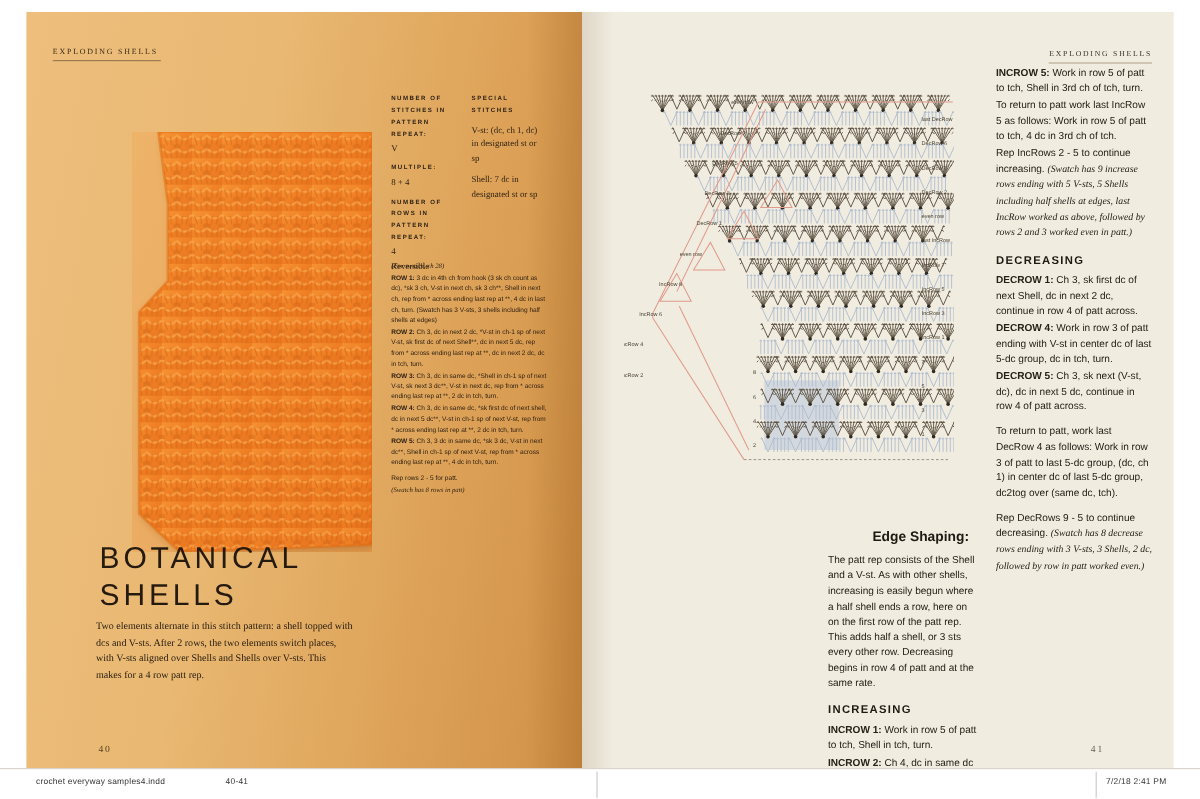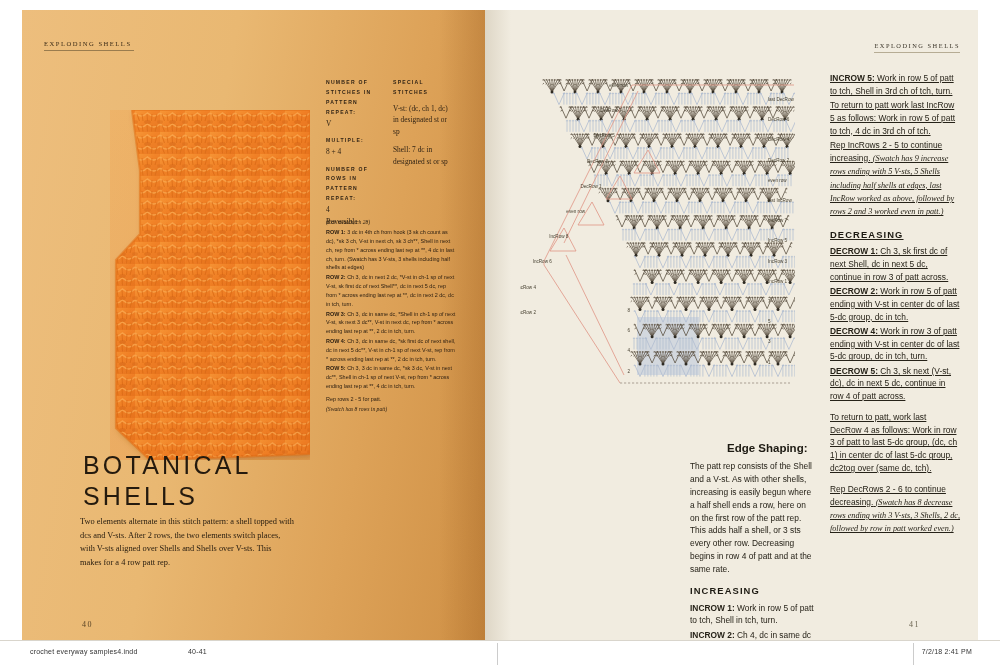--- a/index.html
+++ b/index.html
@@ -75,21 +75,21 @@
   #chart-svg { position:absolute; left:0; top:0; }
 
   .rtxt { font-family:"Liberation Sans", sans-serif; font-size:8.4px; line-height:1.52; color:#262218; }
   .rtxt p { margin-bottom:1.5px; }
   .rtxt b { font-weight:bold; }
   .rtxt i { font-family:"Liberation Serif", serif; font-style:italic; font-size:8.2px; }
   .rtxt h3 { font-size:9.4px; font-weight:bold; letter-spacing:1.1px; margin:9px 0 3px; color:#1d1a12;}
   .rtxt h2 { font-size:11.5px; font-weight:bold; margin:0 0 3px; color:#1d1a12;padding-left:37px;}
 
   #col-mid { position:absolute; left:205px; top:430px; width:124px; }
-  #col-right { position:absolute; left:345px; top:62px; width:130px;text-decoration:underline; }
+  #col-right { position:absolute; left:345px; top:44px; width:130px; }
 
   #pg-right { position:absolute; right:58px; top:610px;
     font-family:"Liberation Serif", serif; font-size:8px; letter-spacing:1.5px; color:#6b6450;text-align:right; }
 
   
   #footer { position:absolute; left:0; bottom:0; width:1000px; height:26px; background:#fff;
     border-top:1px solid #d9d5cc; }
   .foot-txt { position:absolute; top:7px; font-family:"Liberation Sans", sans-serif;
     font-size:7px; color:#333; letter-spacing:.2px;}
   #foot-left { left:30px; }
@@ -730,26 +730,25 @@
       <p><b>INCROW 2:</b> <span>Ch 4, dc in same dc (counts as V-st throughout), dc in next 5 dc, continue in row 2 of patt across.</span></p>
 
     </div>
 
     <div id="col-right" class="rtxt">
       <p><b>INCROW 5:</b> <span>Work in row 5 of patt to tch, Shell in 3rd ch of tch, turn.</span></p>
       <p>To return to patt work last IncRow 5 as follows: Work in row 5 of patt to tch, 4 dc in 3rd ch of tch.</p>
       <p><span>Rep IncRows 2 - 5 to continue increasing.</span> <i>(Swatch has 9 increase rows ending with 5 V-sts, 5 Shells including half shells at edges, last IncRow worked as above, followed by rows 2 and 3 worked even in patt.)</i></p>
 
       <h3>DECREASING</h3>
-      <p><b>DECROW 1:</b> <span>Ch 3, sk first dc of next Shell, dc in next 5 dc, continue in row 3 of patt across.</span></p>
-      <p><b>DECROW 2:</b> <span>Work in row 5 of patt ending with V-st in center dc of last 5-dc group, dc in tch.</span></p>
+      <p><b>DECROW 1:</b> <span>Ch 3, sk first dc of next Shell, dc in next 2 dc, continue in row 4 of patt across.</span></p>
       <p><b>DECROW 4:</b> <span>Work in row 3 of patt ending with V-st in center dc of last 5-dc group, dc in tch, turn.</span></p>
       <p><b>DECROW 5:</b> <span>Ch 3, sk next (V-st, dc), dc in next 5 dc, continue in row 4 of patt across.</span></p>
       <p style="margin-top:8px">To return to patt, work last DecRow 4 as follows: Work in row 3 of patt to last 5-dc group, (dc, ch 1) in center dc of last 5-dc group, dc2tog over (same dc, tch).</p>
-      <p style="margin-top:8px"><span>Rep DecRows 2 - 6  to continue decreasing.</span> <i>(Swatch has 8 decrease rows ending with 3 V-sts, 3 Shells, 2 dc, followed by row  in patt worked even.)</i></p>
+      <p style="margin-top:8px"><span>Rep DecRows 9 - 5  to continue decreasing.</span> <i>(Swatch has 8 decrease rows ending with 3 V-sts, 3 Shells, 2 dc, followed by row  in patt worked even.)</i></p>
     </div>
 
     <div id="pg-right">41</div>
   </div>
 
   <div id="footer">
     <span class="foot-txt" id="foot-left">crochet everyway samples4.indd</span>
     <span class="foot-txt" id="foot-mid">40-41</span>
     <span id="foot-div1"></span>
     <span id="foot-div2"></span>

